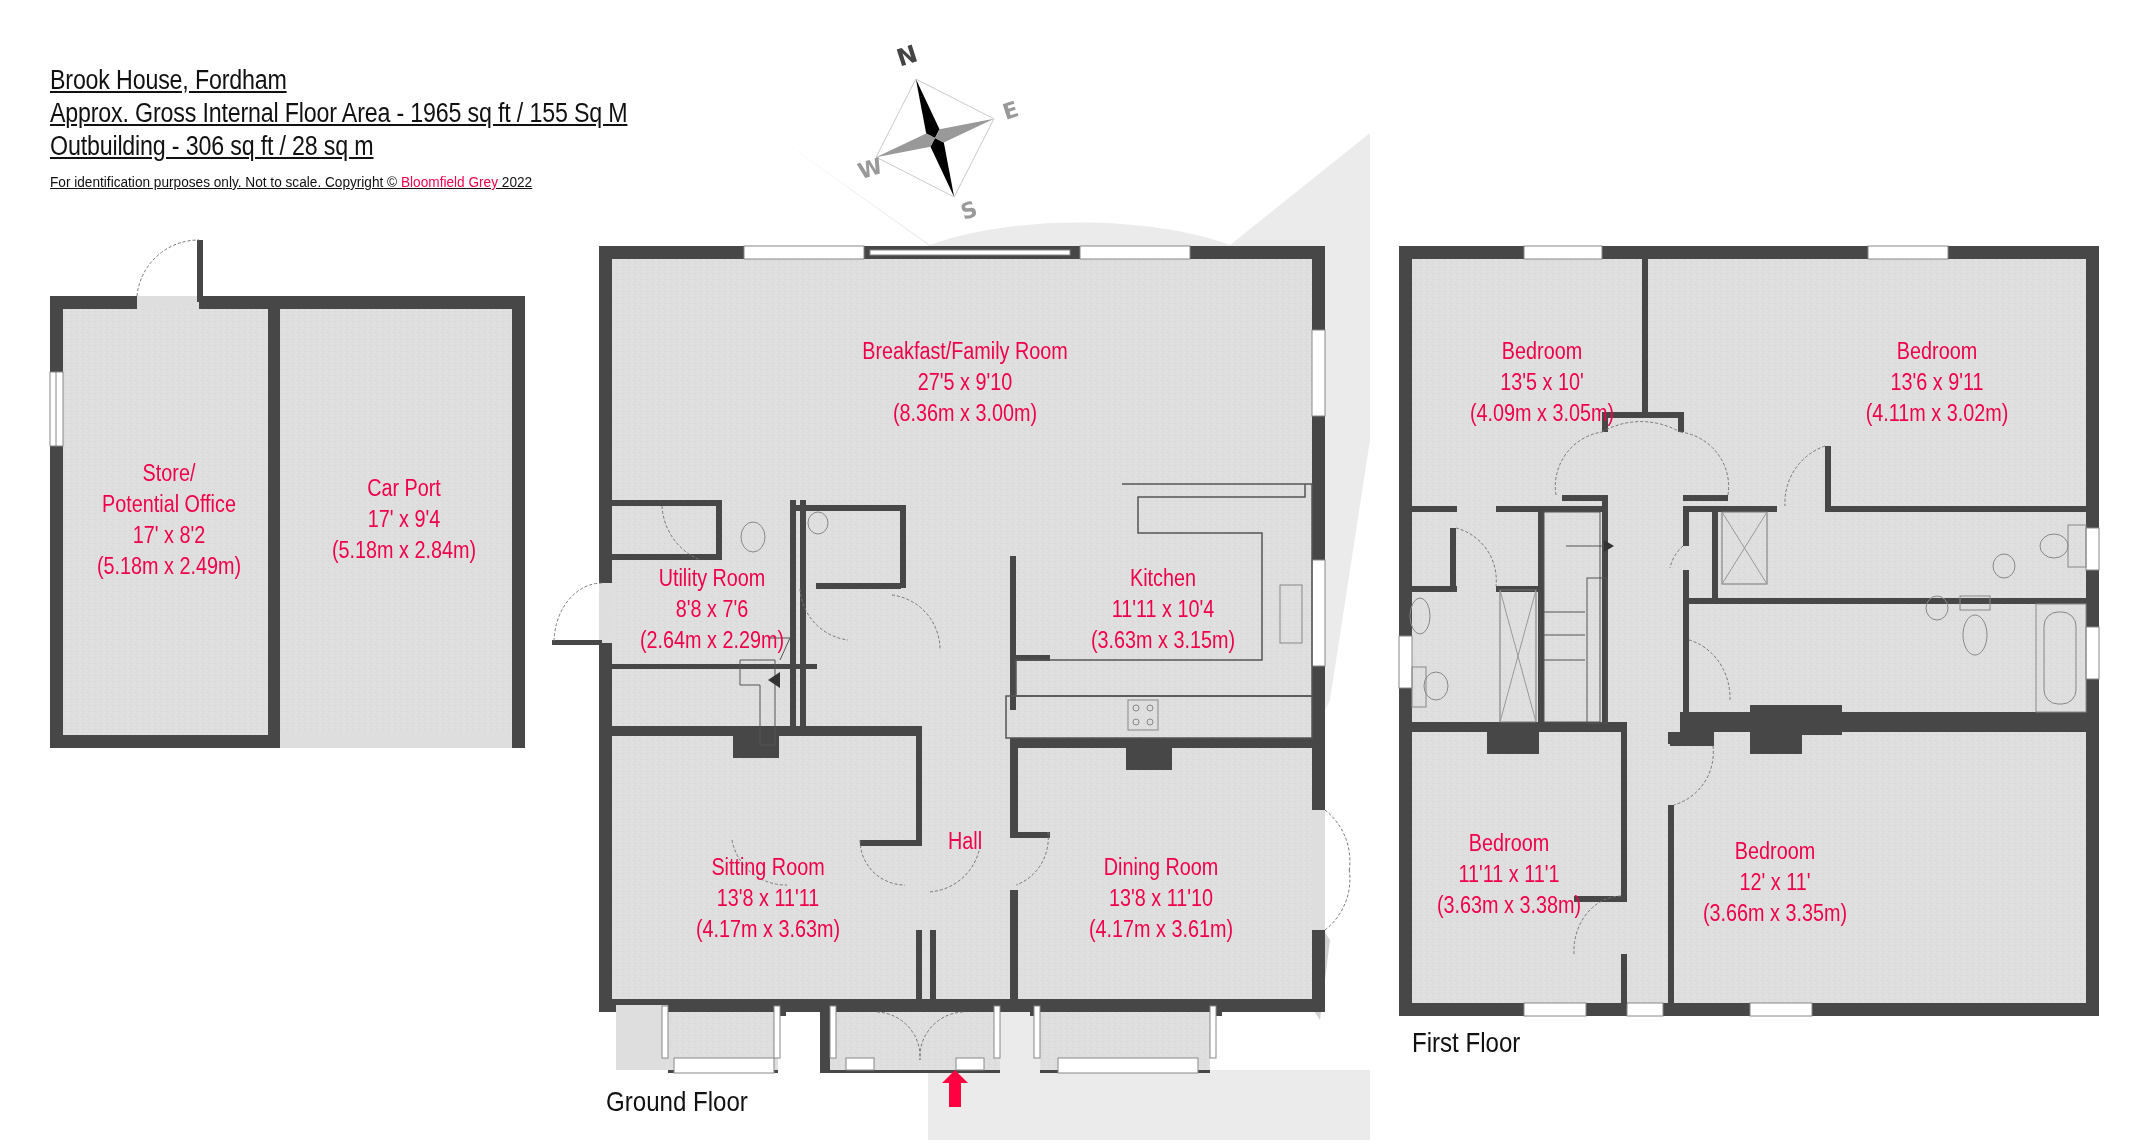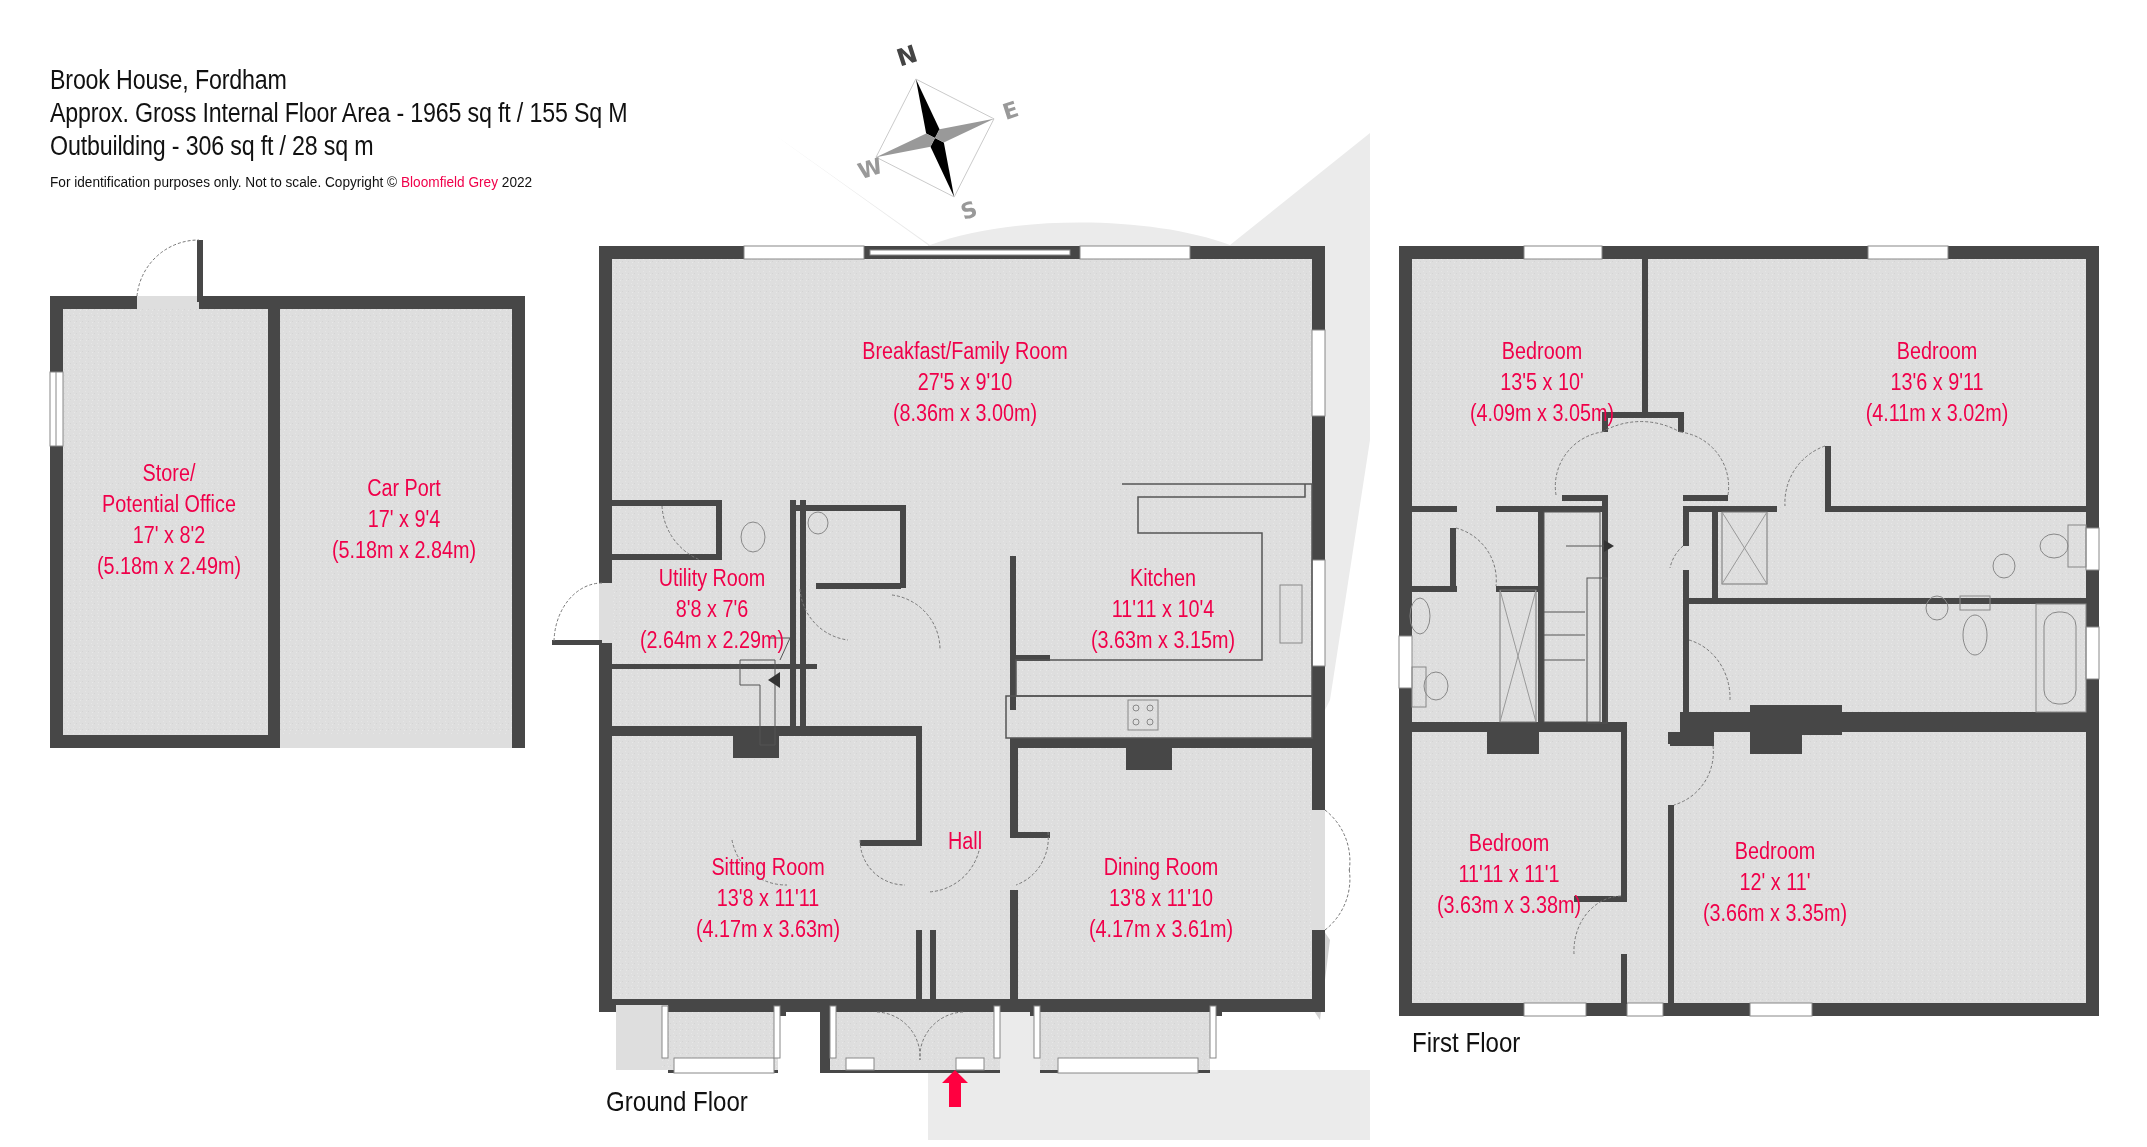--- a/index.html
+++ b/index.html
@@ -1,18 +1,18 @@
 <!DOCTYPE html>
 <html><head>
 <meta charset="utf-8">
 <style>
   html, body { margin: 0; padding: 0; background: #ffffff; }
   body { width: 2147px; height: 1147px; position: relative; overflow: hidden; font-family: "DejaVu Sans Condensed", "Liberation Sans Narrow", "Liberation Sans", sans-serif; }
   .canvas { position: absolute; left: 0; top: 0; width: 2147px; height: 1147px; }
-  .header { position: absolute; left: 50px; top: 64px; color: #111; }
+  .header { position: absolute; left: 50px; top: 64px; color: #111; text-decoration: underline; }
   .header .line { font-family: "Liberation Sans", sans-serif; font-size: 27px; line-height: 33px; transform: scaleX(0.86); transform-origin: left center; white-space: nowrap; letter-spacing: -0.2px; }
   .header .note { font-family: "Liberation Sans", sans-serif; font-size: 15.5px; margin-top: 10px; transform: scaleX(0.88); transform-origin: left center; white-space: nowrap; }
   .header .brand { color: #f0004a; }
   .room-label { position: absolute; text-align: center; color: #f0004a; font-family: "Liberation Sans", sans-serif; font-size: 23px; line-height: 31px; transform: translateX(-50%) scaleX(0.86); white-space: nowrap; pointer-events: none; }
   .floor-label { position: absolute; font-family: "Liberation Sans", sans-serif; font-size: 28px; color: #111; transform: scaleX(0.86); transform-origin: left center; white-space: nowrap; }
   .compass-letter { position: absolute; font-family: "DejaVu Sans", sans-serif; font-weight: bold; font-size: 22px; }
 </style>
 </head>
 <body>
 

